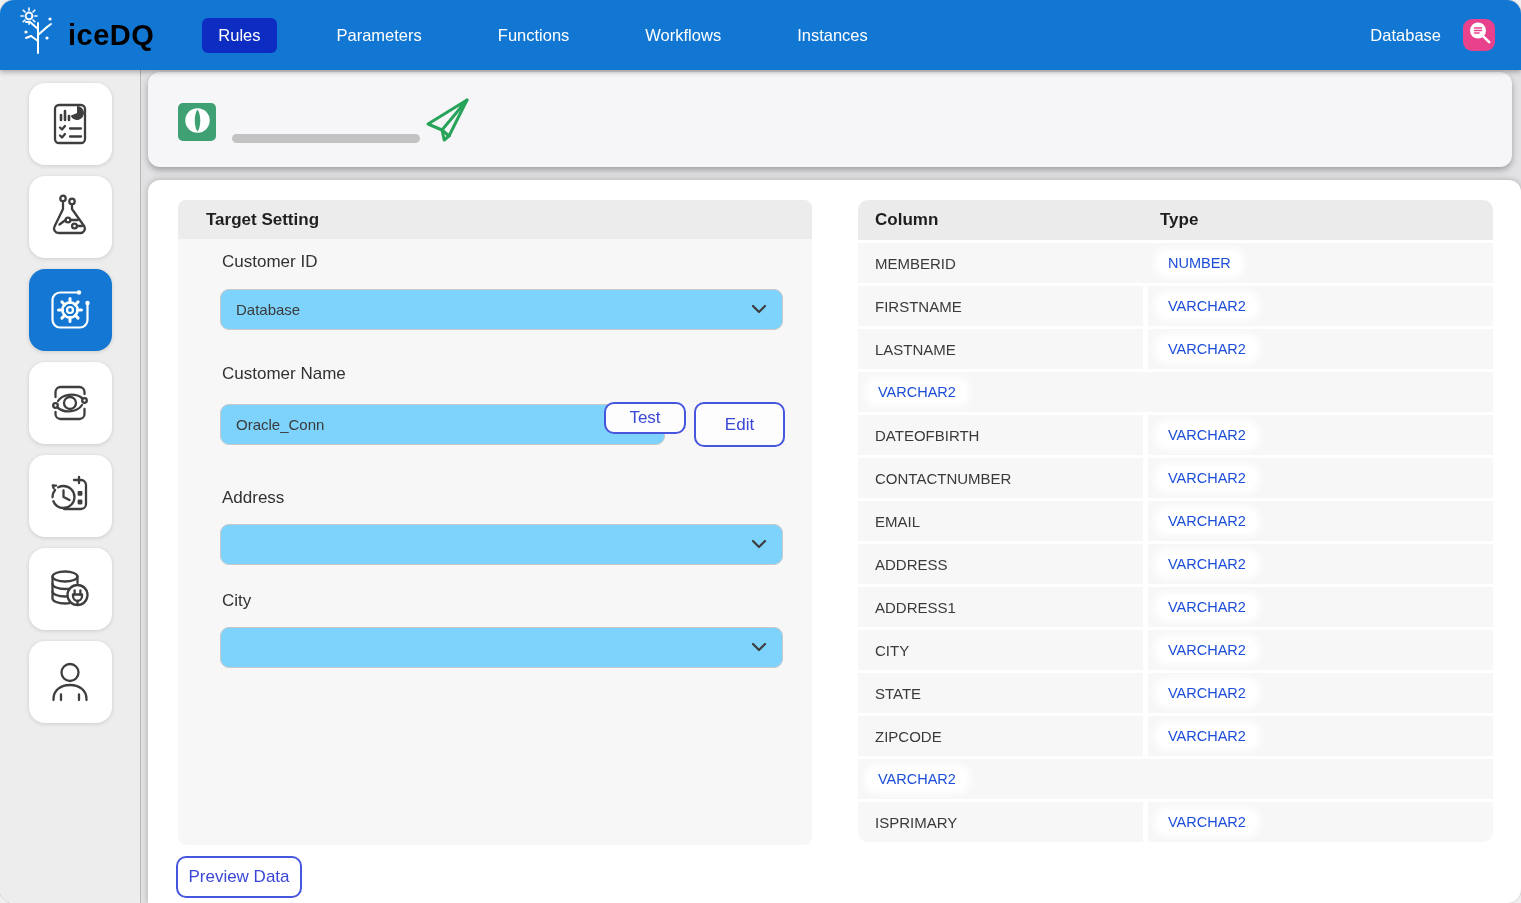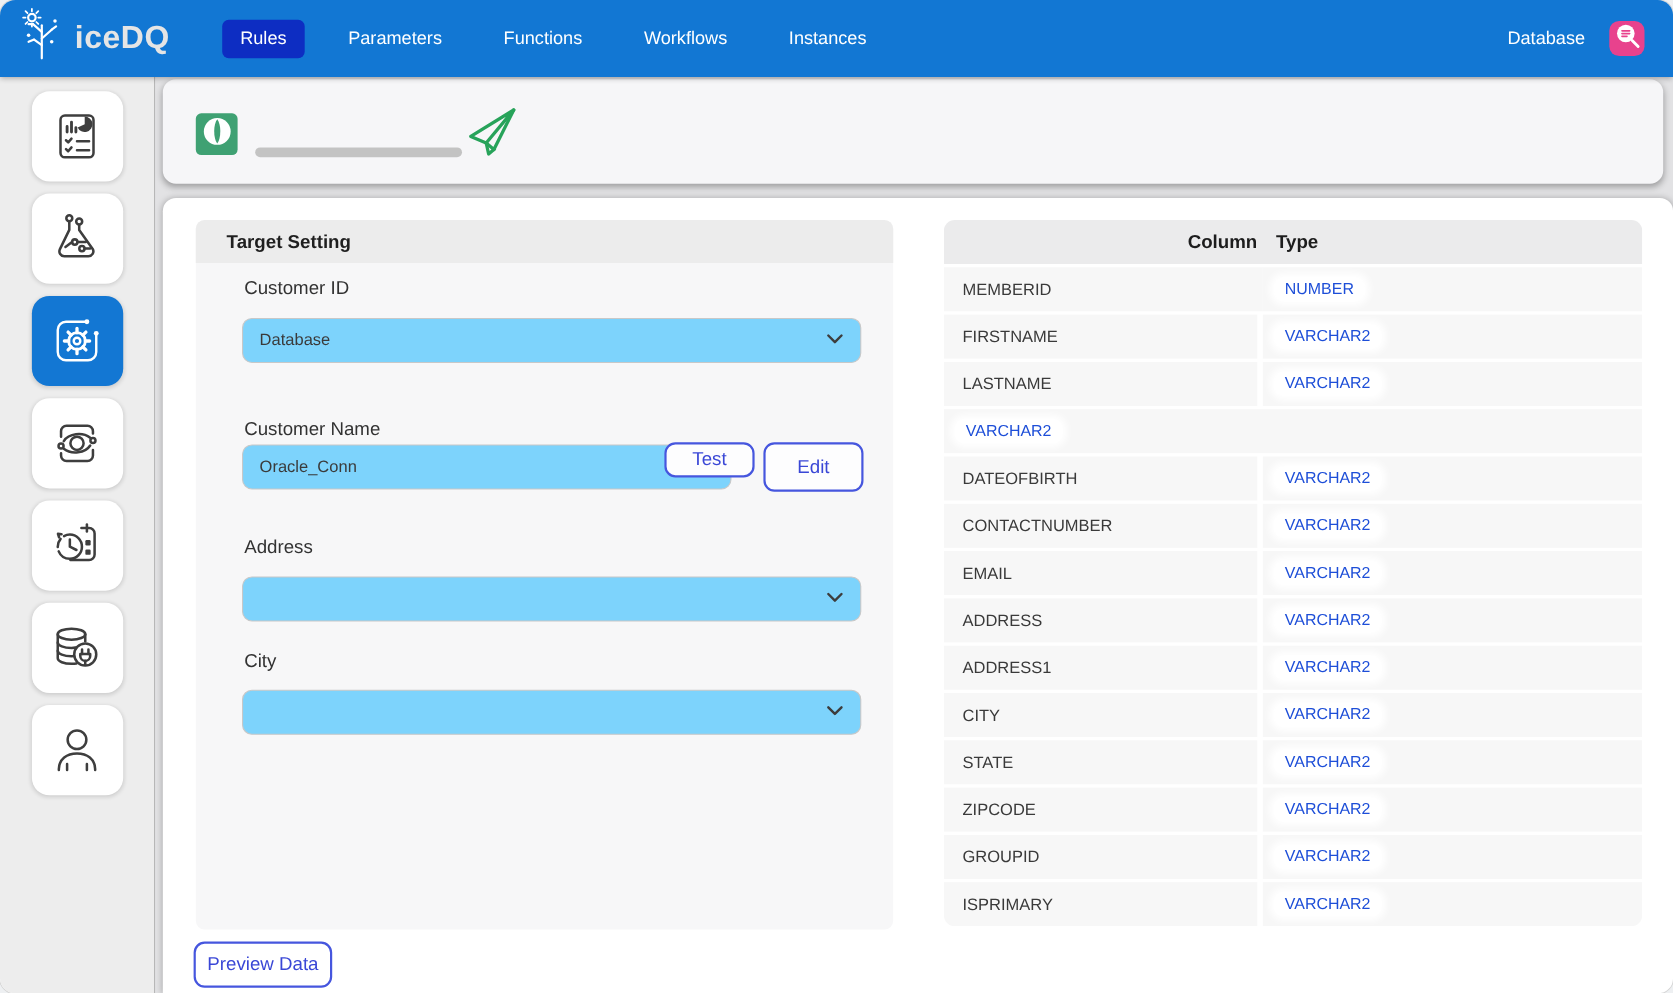--- a/index.html
+++ b/index.html
@@ -6,22 +6,22 @@
   html,body { background:#eef0f2; }
   body { font-family:"Liberation Sans","DejaVu Sans",sans-serif; }
   .window { position:relative; width:1521px; height:903px; background:#ffffff;
             border-radius:14px; overflow:hidden; box-shadow:0 0 0 1px #d6d6d6; }
 
   
   .topbar { position:absolute; left:0; top:0; width:100%; height:70px;
             background:#1277d3; display:flex; align-items:center;
             box-shadow:0 2px 5px rgba(0,0,0,.30); z-index:30; }
   .brand { display:flex; align-items:center; margin-left:16px; }
-  .brand-name { color:#e5e5e5; font-size:29px; font-weight:bold; letter-spacing:.5px; margin-left:6px; }
-  .nav { display:flex; align-items:center; gap:24px; margin-left:48px; }
+  .brand-name { color:#000000; font-size:29px; font-weight:bold; letter-spacing:.5px; margin-left:6px; }
+  .nav { display:flex; align-items:center; gap:44px; margin-left:48px; }
   .nav-item { color:#fff; font-size:16.5px; padding:8px 16px; border-radius:6px; cursor:pointer; }
   .nav-item.active { background:#0d2dc2; }
   .top-right { margin-left:auto; display:flex; align-items:center; gap:22px; padding-right:26px; }
   .workspace { color:#fff; font-size:16.5px; cursor:pointer; }
   .profile-btn { width:32px; height:32px; border-radius:9px; background:#e8428d;
                  display:flex; align-items:center; justify-content:center; cursor:pointer; }
 
   
   .sidebar { position:absolute; left:0; top:70px; bottom:0; width:141px; background:#ededed;
              border-right:1px solid #b7b7b7; display:flex; flex-direction:column;
@@ -61,21 +61,21 @@
                  display:flex; align-items:center; justify-content:center; cursor:pointer; }
 
   .preview-btn { position:absolute; left:28px; top:676px; width:126px; height:42px;
                  background:#fff; border:2px solid #4656de; border-radius:10px;
                  color:#3a47d6; font-size:17px; display:flex; align-items:center;
                  justify-content:center; cursor:pointer; }
 
   
   .schema { position:absolute; left:710px; top:20px; width:635px; border-radius:10px; overflow:hidden; }
   .thead { height:40px; background:#ebebec; display:flex; align-items:center;
-           font-size:17px; font-weight:bold; color:#1d1d1d;text-align:right; }
+           font-size:17px; font-weight:bold; color:#1d1d1d; }
   .thead .h-col { width:285px; padding-left:17px; }
   .thead .h-type { padding-left:17px; }
   .trow { display:flex; margin-top:3px; height:40px; gap:5px; }
   .trow.first { gap:0; }
   .tcell { background:#f7f7f7; display:flex; align-items:center; font-size:15px; color:#3a3a3a; }
   .c-col { width:285px; padding-left:17px; flex:0 0 auto; }
   .trow.first .c-col { width:290px; }
   .c-type { flex:1; padding-left:10px; }
   .type-pill { background:#fff; border-radius:9px; padding:3px 10px; font-size:14.5px; color:#1d4ed8;
                box-shadow:0 0 7px 4px rgba(255,255,255,.95); }
@@ -245,21 +245,21 @@
         <div class="field-label" style="top:52px;">Customer ID</div>
         <div class="select" style="left:42px; top:89px; width:563px;">
           <span>Database</span>
           <span>
             <svg width="16" height="11" viewBox="0 0 16 11" fill="none">
                 <path d="M2 2l6 6 6-6" stroke="#3d3d3d" stroke-width="2.2" stroke-linecap="round" stroke-linejoin="round"></path>
               </svg>
           </span>
         </div>
 
-        <div class="field-label" style="top:180px;">Customer Name</div>
+        <div class="field-label" style="top:164px;">Customer Name</div>
         <div class="select" style="left:42px; top:204px; width:445px;">
           <span>Oracle_Conn</span>
           <span>
             <svg width="16" height="11" viewBox="0 0 16 11" fill="none">
                 <path d="M2 2l6 6 6-6" stroke="#3d3d3d" stroke-width="2.2" stroke-linecap="round" stroke-linejoin="round"></path>
               </svg>
           </span>
         </div>
         <div class="btn-outline" style="left:426px; top:202px; width:82px; height:32px;">Test</div>
         <div class="btn-outline" style="left:516px; top:202px; width:91px; height:45px;">Edit</div>
@@ -370,21 +370,20 @@
         </div>
 
         <div class="trow">
           <div class="tcell c-col">ZIPCODE</div>
           <div class="tcell c-type">
                 <span class="type-pill">VARCHAR2</span>
               </div>
         </div>
 
         <div class="trow">
-          <div class="tcell c-col">GROUPID</div>
           <div class="tcell c-type">
                 <span class="type-pill">VARCHAR2</span>
               </div>
         </div>
 
         <div class="trow">
           <div class="tcell c-col">ISPRIMARY</div>
           <div class="tcell c-type">
                 <span class="type-pill">VARCHAR2</span>
               </div>

